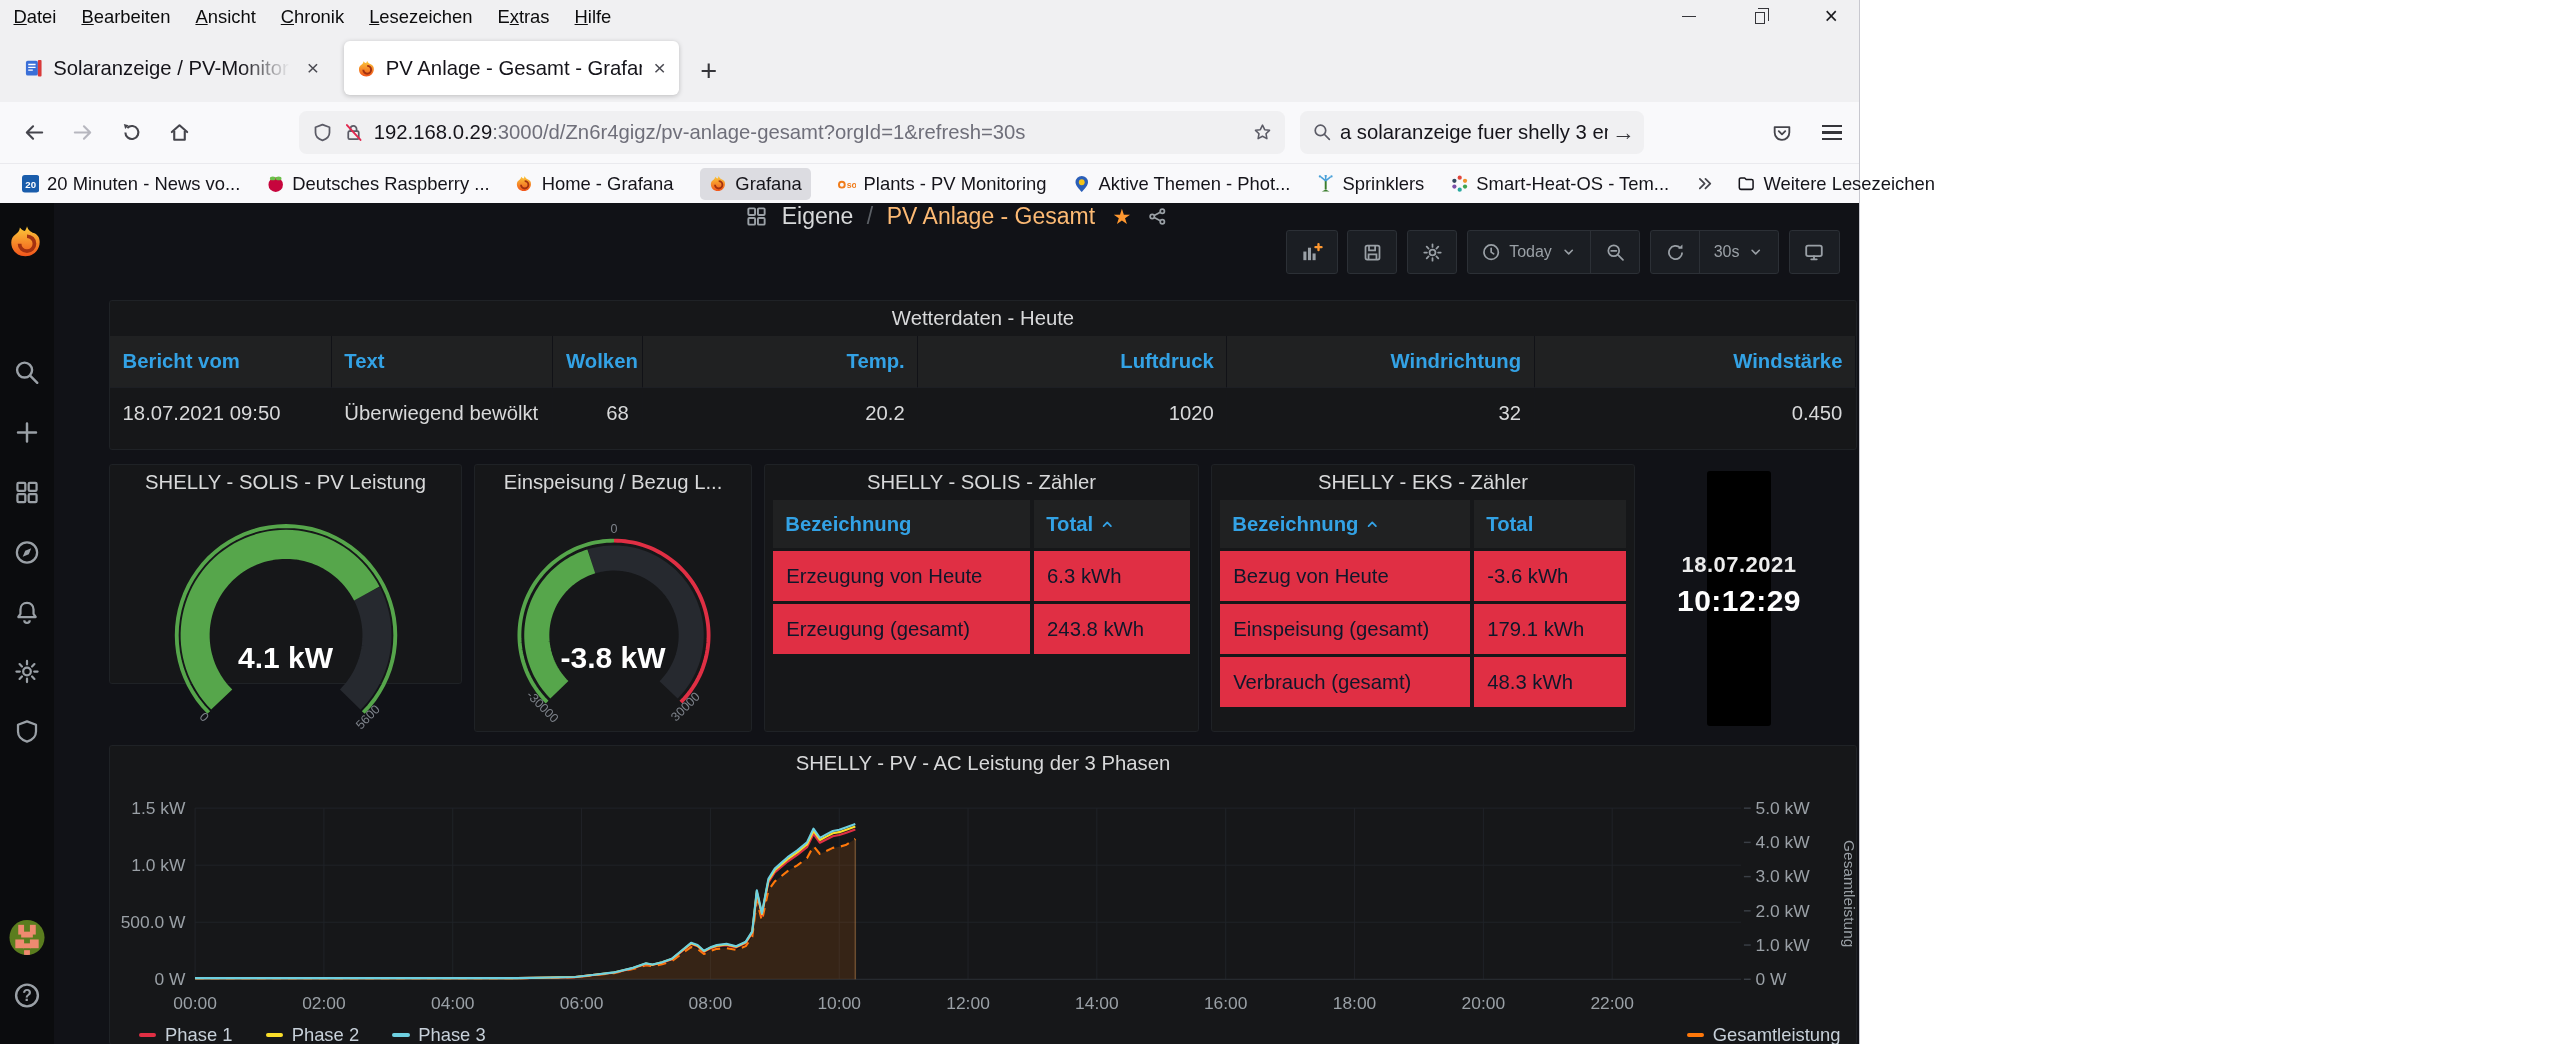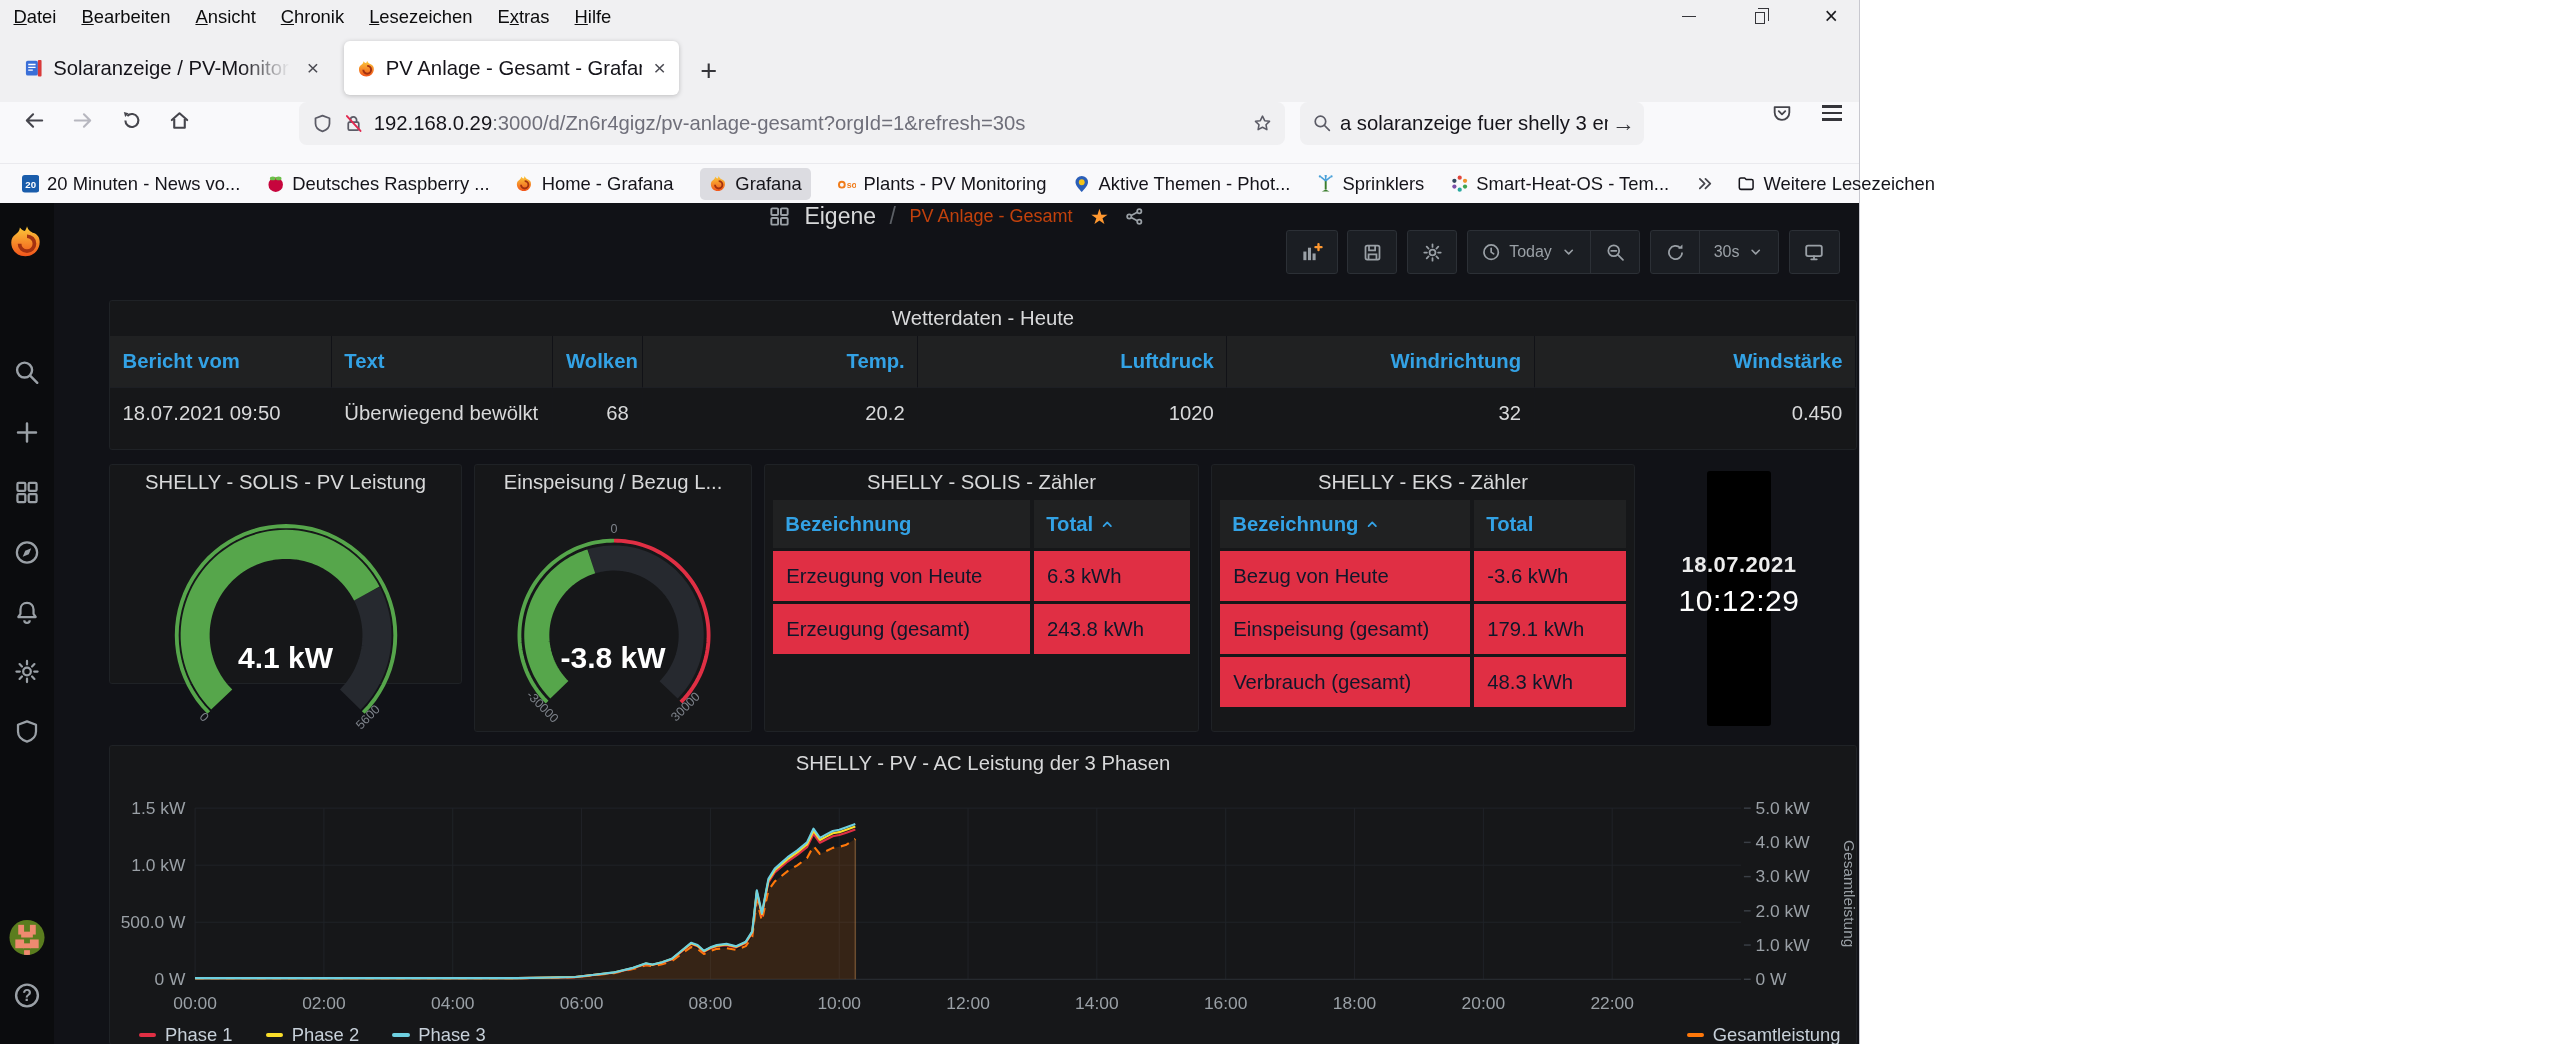--- a/index.html
+++ b/index.html
@@ -16,21 +16,21 @@
   .wc-restore:before{content:"";position:absolute;left:1.9px;top:-4.8px;width:10.6px;height:12.6px;border:1.5px solid #35353a;border-bottom:none;border-left:none;}
   .wc-close{font-size:23px;line-height:19.3px;color:#1b1b1f;}
   .tabbar{height:69px;background:#f0f0f2;display:flex;align-items:flex-end;padding:0 0 6.8px 11.6px;}
   .tab{height:54px;display:flex;align-items:center;gap:9.7px;padding:0 11.6px 0 13.5px;border-radius:5.8px;width:321px;}
   .tab.inactive{color:#15141a;}
   .tab.active{background:#ffffff;box-shadow:0 1px 4.8px rgba(0,0,0,0.22);margin-left:11.6px;width:335px;}
   .tab-title{font-size:20.3px;color:#15141a;white-space:nowrap;overflow:hidden;flex:1;}
   .tab.inactive .tab-title{-webkit-mask-image:linear-gradient(90deg,#000 78%,transparent 98%);mask-image:linear-gradient(90deg,#000 78%,transparent 98%);}
   .tab-close{font-size:21px;color:#4a4a52;padding:0 1.9px;}
   .newtab{font-size:29px;color:#35353a;margin:0 0 7.7px 21px;}
-  .navbar{height:62px;background:#f9f9fb;display:flex;align-items:flex-start;padding:0 17.4px 0 15.5px;border-bottom:1px solid #eaeaee;}
+  .navbar{height:62px;background:#f9f9fb;display:flex;align-items:center;padding:0 17.4px 0 15.5px;border-bottom:1px solid #eaeaee;}
   .nav-icon{width:37px;height:37px;display:flex;align-items:center;justify-content:center;color:#45454c;margin-right:11.6px;border-radius:5.8px;flex:none;}
   .nav-icon.disabled{color:#b7b7bf;}
   .spacer{width:89px;flex:none;}
   .urlbar{width:986px;height:43px;background:#f0f0f2;border-radius:7.7px;display:flex;align-items:center;padding:0 11.6px 0 13.5px;flex:none;}
   .urlbar .sep-icon{color:#5b5b66;margin-right:9.7px;flex:none;display:flex;}
   .url-text{font-size:20.3px;white-space:nowrap;overflow:hidden;flex:1;}
   .url-host{color:#15141a;}
   .url-rest{color:#6f6f7a;}
   .searchbar{width:344px;height:43px;background:#f0f0f2;border-radius:7.7px;display:flex;align-items:center;padding:0 9.7px 0 11.6px;margin-left:15.5px;flex:none;}
   .search-text{font-size:20.3px;color:#15141a;white-space:nowrap;overflow:hidden;flex:1;margin-left:7.7px;}
@@ -45,21 +45,21 @@
   .favicon{width:18.4px;height:18.4px;flex:none;display:flex;align-items:center;justify-content:center;}
   
   .gf{position:absolute;left:0;top:203px;width:1859px;height:841px;background:#111217;overflow:hidden;}
   .gf-sidebar{position:absolute;left:0;top:0;width:54px;height:100%;background:#0b0c0e;}
   .sbi{position:absolute;left:50%;transform:translateX(-50%);width:29px;height:29px;color:#9aa0a6;display:flex;align-items:center;justify-content:center;}
   .gf-topnav{position:absolute;left:54px;right:0;top:0;height:75px;display:flex;align-items:center;padding:0 19.3px;flex-direction:column;}
   .crumb{display:flex;align-items:center;gap:13.5px;}
   .crumb-grid{color:#9aa0a6;display:flex;}
   .crumb-root{font-size:23px;color:#d8d9da;}
   .crumb-sep{font-size:23px;color:#5c6066;}
-  .crumb-title{font-size:18px;color:#c2410c;}
+  .crumb-title{font-size:23px;color:#fdba74;}
   .crumb-star{color:#ff9830;font-size:21px;margin-left:3.9px;}
   .crumb-share{color:#9aa0a6;display:flex;margin-left:1.9px;}
   .gf-toolbar{margin-left:auto;display:flex;align-items:center;gap:9.7px;}
   .tbtn{height:44px;background:#1b1e23;border:1px solid #2c3036;border-radius:2.9px;display:flex;align-items:center;justify-content:center;color:#9aa0a6;padding:0 13.5px;gap:7.7px;}
   .tbtn-group{display:flex;align-items:stretch;height:44px;background:#1b1e23;border:1px solid #2c3036;border-radius:2.9px;}
   .tbtn-group .seg{display:flex;align-items:center;gap:7.7px;padding:0 13.5px;color:#9aa0a6;}
   .tbtn-group .seg+.seg{border-left:1px solid #2c3036;}
   .panel{position:absolute;background:#161719;border:1px solid #1f2226;border-radius:2.9px;}
   .panel-title{height:35px;line-height:35px;text-align:center;font-size:20.3px;color:#d8d9da;white-space:nowrap;overflow:hidden;}
   
@@ -74,21 +74,21 @@
   .gt-head{display:grid;grid-template-columns:1.64fr 1fr;gap:3.9px;padding:0 7.7px;}
   .gt-head .hc{height:48px;line-height:48px;background:rgba(255,255,255,0.045);color:var(--blue);font-size:20.3px;font-weight:600;padding:0 12.6px;display:flex;align-items:center;gap:6.8px;}
   .gt-rows{display:flex;flex-direction:column;gap:2.9px;margin-top:2.9px;padding:0 7.7px;}
   .gt-row{display:grid;grid-template-columns:1.64fr 1fr;gap:3.9px;}
   .redcell{height:50px;line-height:50px;color:#0f172a;font-size:20.3px;padding:0 13.5px;white-space:nowrap;overflow:hidden;}
   .caret-up{display:flex;color:var(--blue);}
   
   .clock-panel{position:absolute;background:#000000;border-radius:2.9px;}
   .clock-inner{position:absolute;top:81px;left:50%;transform:translateX(-50%);width:222px;text-align:center;}
   .clock-date{font-size:22px;font-weight:700;color:#ececec;letter-spacing:0.5px;}
-  .clock-time{font-size:30px;font-weight:400;color:#ffffff;margin-top:5.8px;letter-spacing:0.5px;}
+  .clock-time{font-size:30px;font-weight:700;color:#ffffff;margin-top:5.8px;letter-spacing:0.5px;}
   
   .chart-legend{position:absolute;left:29px;right:15.5px;top:278px;display:flex;align-items:center;}
   .legend-left{display:flex;gap:33px;}
   .legend-right{margin-left:auto;}
   .legend-item{display:flex;align-items:center;gap:8.7px;font-size:18.4px;color:#c7d0d9;}
   .swatch{display:inline-block;width:17.4px;height:4.8px;border-radius:1.9px;}
   text{font-family:"Liberation Sans",sans-serif;}
 </style>
 </head>
 <body>

